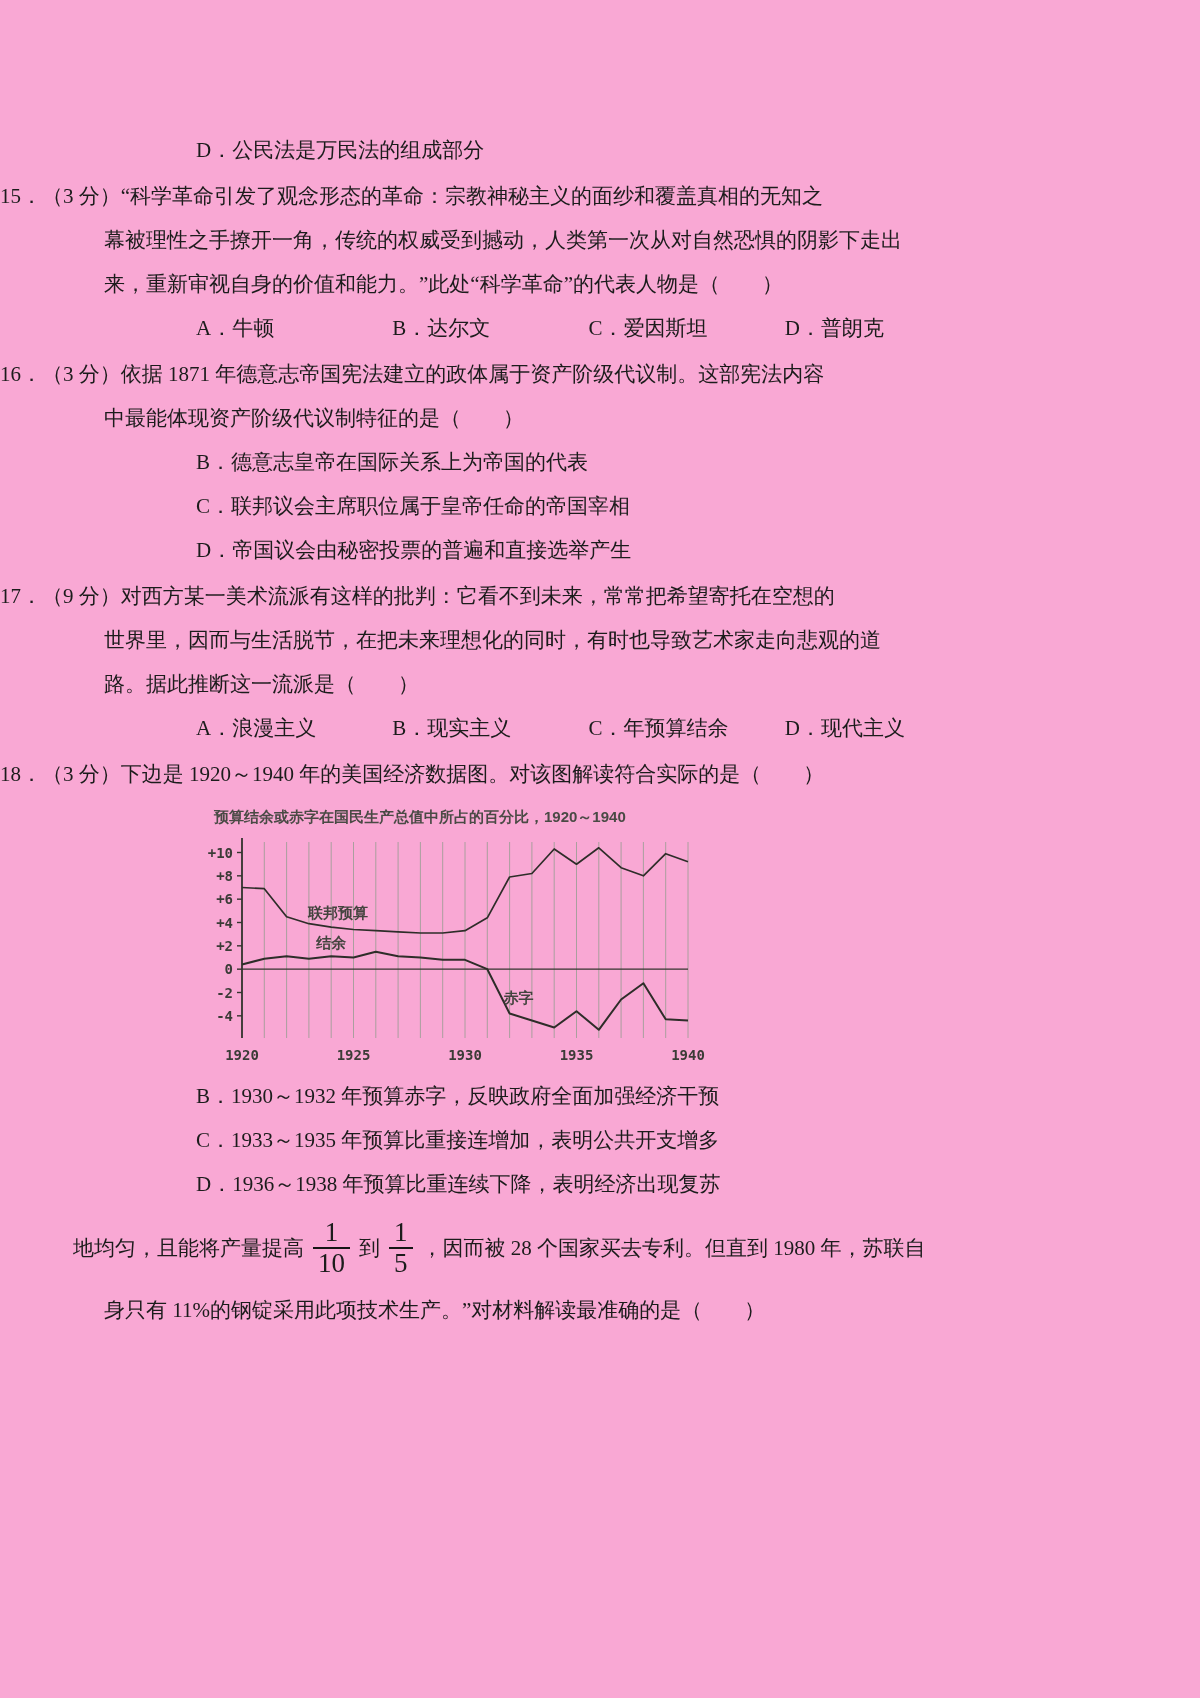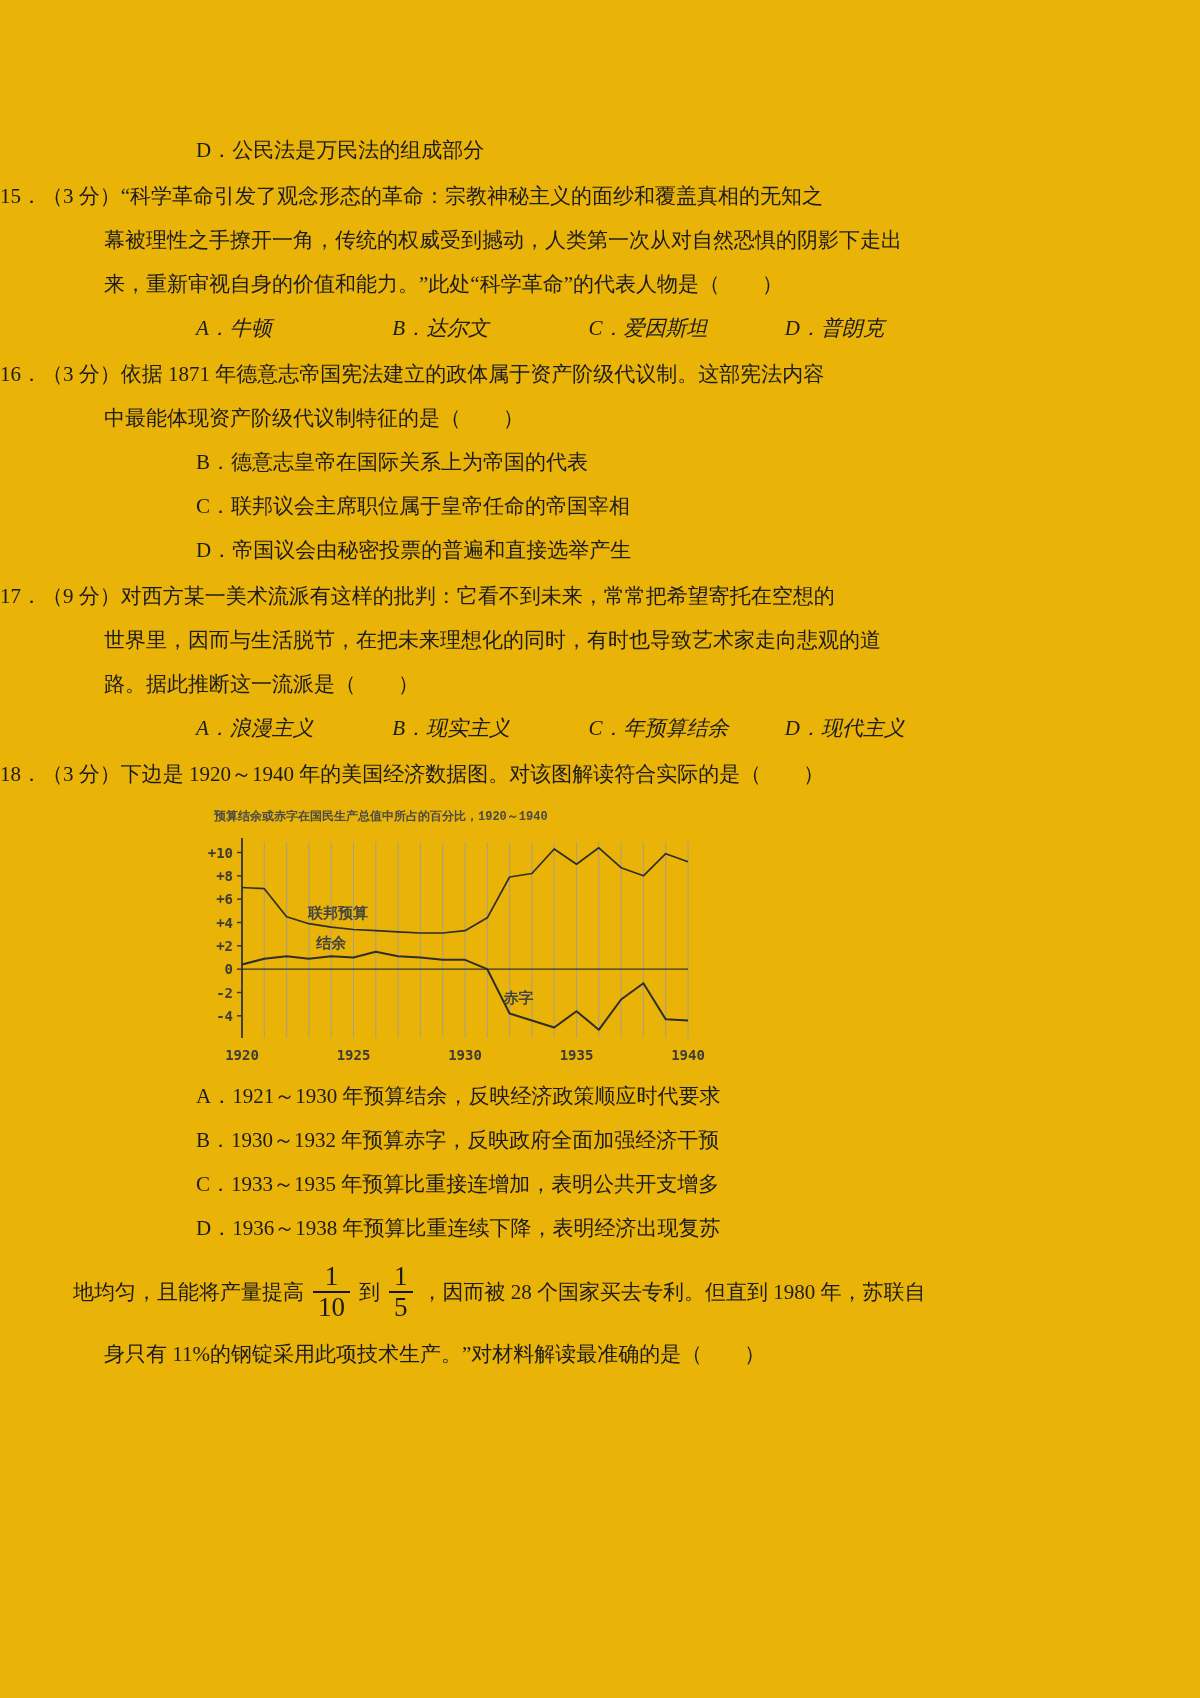--- a/index.html
+++ b/index.html
@@ -1,42 +1,42 @@
 <!DOCTYPE html>
 <html><head>
 <meta charset="utf-8">
 <style>
   * { margin: 0; padding: 0; box-sizing: border-box; }
   html, body { background: #ffffff; }
   .page {
     width: 1200px;
     height: 1698px;
-    background: #eab308;
+    background: #f9a8d4;
     color: #1c1c1c;
     font-family: "Liberation Serif", "DejaVu Serif", serif;
     font-size: 21px;
     position: relative;
     overflow: hidden;
   }
   .content { padding-top: 126px; }
   .q { margin-top: 2px; }
   .line { line-height: 44px; white-space: nowrap; }
   .l-num  { }
   .l-cont { padding-left: 104px; }
   .l-opt  { padding-left: 196px; }
-  .opts-row { padding-left: 196px; line-height: 44px; white-space: nowrap; font-style: italic; }
+  .opts-row { padding-left: 196px; line-height: 44px; white-space: nowrap; }
   .opts-row .opt { display: inline-block; width: 191px; }
   .opts-row .opt:last-child { width: auto; }
 
   .chart-block { padding-left: 192px; margin: 6px 0 4px 0; }
   .chart-title {
-    font-family: Liberation Mono, monospace;
+    font-family: Liberation Sans, sans-serif;
     font-weight: bold;
     color: #4a4a45;
-    font-size: 12px;
+    font-size: 15px;
     line-height: 30px;
     padding-left: 22px;
     white-space: nowrap;
   }
   svg.econ { display: block; }
   svg text.tick {
     font-family: "DejaVu Sans Mono", "Liberation Mono", monospace;
     font-size: 14px;
     font-weight: bold;
     fill: #3b3b37;
@@ -156,21 +156,20 @@
             <text x="273" y="228" text-anchor="middle" class="tick">1930</text>
             <text x="384.5" y="228" text-anchor="middle" class="tick">1935</text>
             <text x="496" y="228" text-anchor="middle" class="tick">1940</text>
             <polyline points="50.0,55.5 72.3,56.7 94.6,84.7 116.9,91.7 139.2,95.2 161.5,97.5 183.8,98.7 206.1,99.8 228.4,101.0 250.7,101.0 273.0,98.7 295.3,85.8 317.6,45.0 339.9,41.5 362.2,17.0 384.5,32.2 406.8,15.8 429.1,35.7 451.4,43.8 473.7,21.7 496.0,29.8" fill="none" stroke="#2e2d29" stroke-width="1.7" stroke-linejoin="round"></polyline>
             <polyline points="50.0,132.5 72.3,126.7 94.6,124.3 116.9,126.7 139.2,124.3 161.5,125.5 183.8,119.7 206.1,124.3 228.4,125.5 250.7,127.8 273.0,127.8 295.3,137.2 317.6,181.5 339.9,188.5 362.2,195.5 384.5,179.2 406.8,197.8 429.1,167.5 451.4,151.2 473.7,187.3 496.0,188.5" fill="none" stroke="#2e2d29" stroke-width="2" stroke-linejoin="round"></polyline>
             <text x="145.88999999999896" y="85.83333333333333" text-anchor="middle" class="anno">联邦预算</text>
             <text x="139.2" y="116.16666666666666" text-anchor="middle" class="anno">结余</text>
             <text x="326.520000000002" y="171" text-anchor="middle" class="anno">赤字</text>
           </svg>
       </div>
-      <div class="line l-opt">A．1921～1930 年预算结余，反映经济政策顺应时代要求</div>
       <div class="line l-opt">B．1930～1932 年预算赤字，反映政府全面加强经济干预</div>
       <div class="line l-opt">C．1933～1935 年预算比重接连增加，表明公共开支增多</div>
       <div class="line l-opt">D．1936～1938 年预算比重连续下降，表明经济出现复苏</div>
     </div>
 
     <div class="q">
       <div class="line-frac">
         <span>地均匀，且能将产量提高</span>
         <span class="frac">
           <span class="num">1</span>

